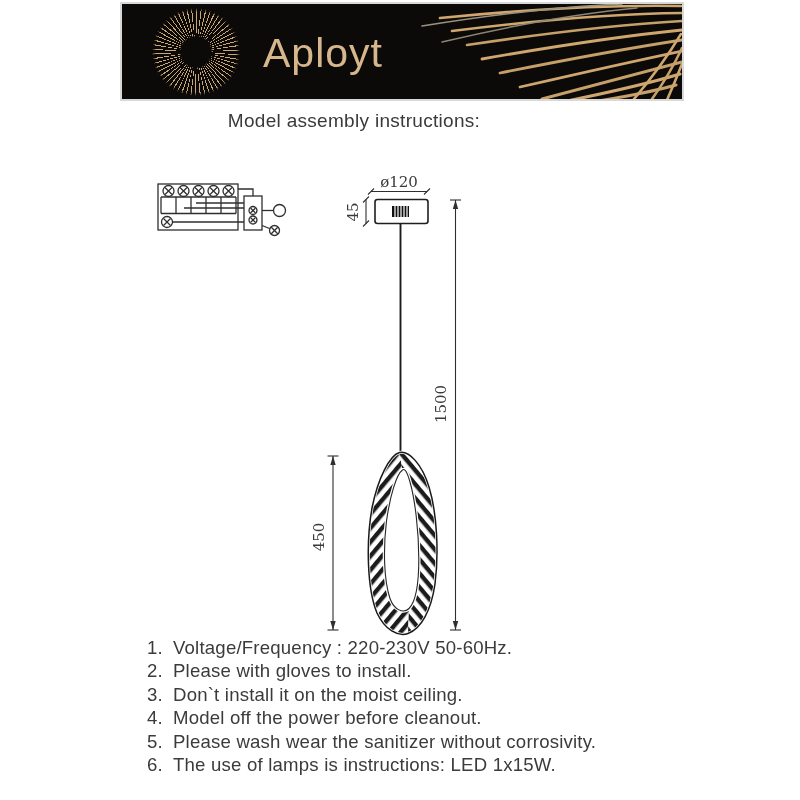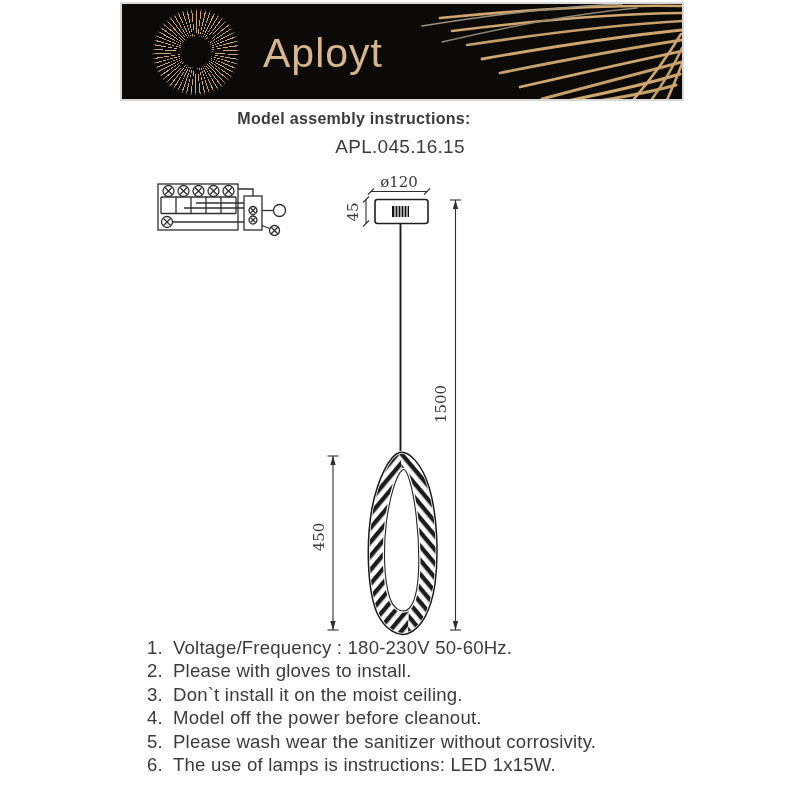--- a/index.html
+++ b/index.html
@@ -13,21 +13,21 @@
         background:repeating-conic-gradient(from 0deg, rgba(213,176,122,.95) 0deg 1.5deg, rgba(213,176,122,0) 1.5deg 6.2deg);
         -webkit-mask:radial-gradient(circle closest-side, transparent 0 15px, #000 17px 40px, transparent 44px);
         mask:radial-gradient(circle closest-side, transparent 0 15px, #000 17px 40px, transparent 44px);}
   .brand{position:absolute;left:141px;top:0;height:95px;line-height:99px;
         font-family:"Liberation Sans","DejaVu Sans",sans-serif;
         font-size:41px;font-weight:400;letter-spacing:1px;color:#d6b68c;}
   .rays{position:absolute;right:0;top:0;width:300px;height:95px;}
 
   
   .title1{position:absolute;left:0;top:110px;width:708px;text-align:center;
-          font-size:16px;letter-spacing:.3px;color:#3a3a3a;font-weight:bold;}
+          font-size:19px;letter-spacing:.3px;color:#3a3a3a;}
   .title2{position:absolute;left:0;top:136px;width:800px;text-align:center;
           font-size:19px;letter-spacing:.3px;color:#3a3a3a;}
 
   
   .draw{position:absolute;left:140px;top:168px;width:350px;height:475px;}
   .draw .dimtext{font-family:"DejaVu Serif","Liberation Serif",serif;font-size:15px;fill:#3a3a3a;}
 
   
   .list{position:absolute;left:147px;top:636px;width:560px;}
   .li{display:flex;line-height:23.4px;font-size:18.6px;letter-spacing:.2px;color:#3b3b3b;}
@@ -56,21 +56,20 @@
         <path d="M240,0 Q150,4 40,22" stroke="#9a927e" stroke-width="1.6"></path>
         <path d="M255,4 Q170,12 60,38" stroke="#8d8674" stroke-width="1.4"></path>
         <path d="M299,30 Q280,62 252,95" stroke="#cfa76e" stroke-width="2.6"></path>
         <path d="M300,44 Q288,70 270,95" stroke="#c6a069" stroke-width="2.6"></path>
         <path d="M300,60 Q293,78 285,96" stroke="#cfa76e" stroke-width="2.6"></path>
       </g>
     </svg>
   </div>
 
   <div class="title1">Model assembly instructions:</div>
-  <div class="title2">APL.045.16.15</div>
 
   <svg class="draw" viewBox="140 168 350 475">
     <defs>
       <pattern id="hatchL" width="9" height="9" patternUnits="userSpaceOnUse" patternTransform="rotate(-50)">
         <rect width="9" height="9" fill="#ffffff"></rect>
         <rect width="9" height="4.4" fill="#1c1c1c"></rect>
       </pattern>
       <pattern id="hatchR" width="9" height="9" patternUnits="userSpaceOnUse" patternTransform="rotate(50)">
         <rect width="9" height="9" fill="#ffffff"></rect>
         <rect width="9" height="4.4" fill="#1c1c1c"></rect>
@@ -189,21 +188,21 @@
       <path d="M399.5,452.5 C390,455 378,478 372,508 C366,542 367,589 377,613 C385,630 398,637 408,633.5 C421,629 431,611 435,584 C439,553 437,513 429,487 C422,464 409,450.5 399.5,452.5 Z" fill="none" stroke="#ffffff" stroke-width="3"></path>
       <path d="M402.5,470 C396.5,474 390,496 386.5,521 C383,550 384,581 390,598.5 C394,610 403.5,614 409,608.5 C415.5,602 418.8,584 418.8,559 C418.8,531 415,499.5 410,482 C407,471.5 405,468.3 402.5,470 Z" fill="#ffffff" stroke="#ffffff" stroke-width="3.5"></path>
       <path d="M402.5,470 C396.5,474 390,496 386.5,521 C383,550 384,581 390,598.5 C394,610 403.5,614 409,608.5 C415.5,602 418.8,584 418.8,559 C418.8,531 415,499.5 410,482 C407,471.5 405,468.3 402.5,470 Z" fill="none" stroke="#262626" stroke-width="1.1"></path>
       <path d="M399.5,452.5 C390,455 378,478 372,508 C366,542 367,589 377,613 C385,630 398,637 408,633.5 C421,629 431,611 435,584 C439,553 437,513 429,487 C422,464 409,450.5 399.5,452.5 Z" fill="none" stroke="#1a1a1a" stroke-width="1.5"></path>
     </g>
   </svg>
 
   <div class="list">
     <div class="li">
       <span class="num">1.</span>
-      <span class="txt">Voltage/Frequency : 180-230V 50-60Hz.</span>
+      <span class="txt">Voltage/Frequency : 220-230V 50-60Hz.</span>
     </div>
     <div class="li">
       <span class="num">2.</span>
       <span class="txt">Please with gloves to install.</span>
     </div>
     <div class="li">
       <span class="num">3.</span>
       <span class="txt">Don`t install it on the moist ceiling.</span>
     </div>
     <div class="li">

